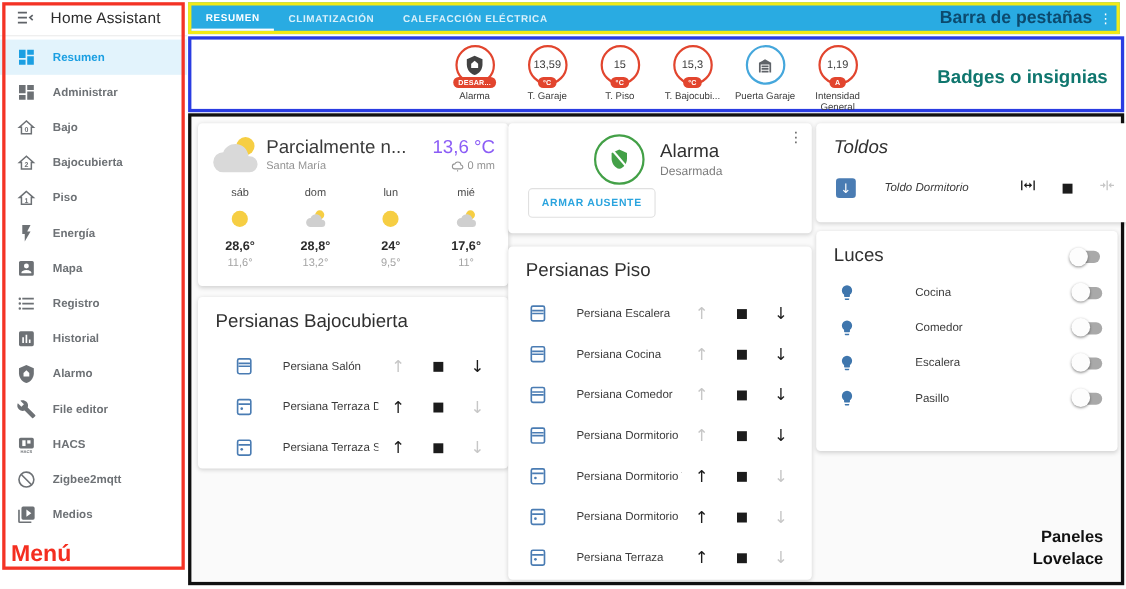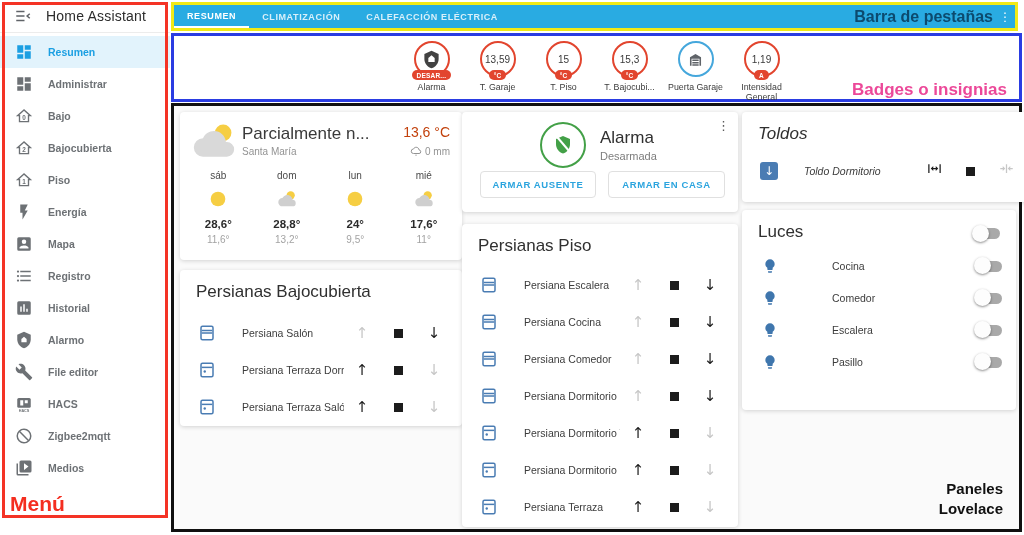--- a/index.html
+++ b/index.html
@@ -30,51 +30,51 @@
   
   #badgesbar { position:absolute; left:171px; top:33px; width:851px; height:69px; background:#fff; border:3px solid #2a3ce2; }
   .badges-row { position:absolute; left:0; top:5px; width:100%; display:flex; justify-content:center; gap:8px; }
   .badge { width:58px; display:flex; flex-direction:column; align-items:center; cursor:pointer; }
   .badge-circle { width:36px; height:36px; border-radius:50%; background:#fff; border:2px solid #e2452e; display:flex; align-items:center; justify-content:center; }
   .badge-circle.blue { border-color:#45a7dc; }
   .badge-val { font-size:10px; color:#3a3a3a; }
   .badge-pill { margin-top:-7px; background:#e2452e; color:#fff; font-size:6.5px; font-weight:bold; border-radius:7px; padding:1.5px 5px; z-index:2; letter-spacing:.2px; }
   .badge-pill.hidden { visibility:hidden; }
   .badge-lbl { margin-top:2px; font-size:8.8px; color:#3c3c3c; text-align:center; line-height:10px; width:58px; }
-  .ann-badges { position:absolute; right:12px; top:24px; font-size:17px; font-weight:bold; color:#ec4899;margin-top:20px; }
+  .ann-badges { position:absolute; right:12px; top:24px; font-size:17px; font-weight:bold; color:#0f766e; }
 
   
   #main { position:absolute; left:171px; top:103px; width:851px; height:429px; background:#fafafa; border:3px solid #101010; }
   .card { position:absolute; background:#fff; border-radius:4px; box-shadow:0 1px 4px rgba(0,0,0,.16); }
   .card-title { position:absolute; left:16px; top:12px; font-size:17px; color:#303030; }
 
   
   #weather { left:6px; top:6px; width:282px; height:148px; }
   .w-big { position:absolute; left:10px; top:8px; }
   .w-cond { position:absolute; left:62px; top:12px; font-size:17px; color:#3a3a3a; width:160px; white-space:nowrap; overflow:hidden; }
-  .w-temp { position:absolute; right:12px; top:12px; font-size:14px; color:#c2410c; }
+  .w-temp { position:absolute; right:12px; top:12px; font-size:17px; color:#8b5cf6; }
   .w-loc { position:absolute; left:62px; top:34px; font-size:10px; color:#939393; }
   .w-precip { position:absolute; right:12px; top:33px; font-size:10px; color:#939393; display:flex; align-items:center; gap:3px; }
   .w-fc { position:absolute; left:4px; right:4px; top:58px; display:flex; }
   .fc-col { flex:1; display:flex; flex-direction:column; align-items:center; }
   .fc-day { font-size:10px; color:#4a4a4a; }
   .fc-ic { margin:7px 0 8px; height:22px; }
   .fc-hi { font-size:11.5px; font-weight:bold; color:#2b2b2b; }
   .fc-lo { font-size:10px; color:#a3a3a3; margin-top:4px; }
 
   
   .rows { position:absolute; left:0; right:0; }
   .crow { display:flex; align-items:center; padding:0 10px 0 18px; cursor:default; }
   .crow .name { flex:1; margin-left:26px; font-size:10.5px; color:#3c3c3c; white-space:nowrap; overflow:hidden; }
   .ctl { width:36px; height:24px; background:none; border:none; text-align:center; font-size:15px; color:#1c1c1c; font-family:"DejaVu Sans", sans-serif; cursor:pointer; line-height:24px; padding:0; }
   .ctl.dis { color:#c7c7c7; cursor:default; }
   .stop-sq { display:inline-block; width:9px; height:9px; background:#1c1c1c; }
 
   #covers-bc { left:6px; top:164px; width:282px; height:156px; }
-  #covers-bc .rows { top:44px; } #covers-bc .crow { height:37px; }
+  #covers-bc .rows { top:44px;padding-left:15px; } #covers-bc .crow { height:37px; }
   #covers-piso { left:288px; top:118px; width:276px; height:303px; }
   #covers-piso .rows { top:42px; } #covers-piso .crow { height:37px; }
 
   
   #alarm { left:288px; top:6px; width:276px; height:100px; }
   .al-circle { position:absolute; left:78px; top:10px; width:46px; height:46px; border-radius:50%; border:2px solid #43a047; display:flex; align-items:center; justify-content:center; }
   .al-title { position:absolute; left:138px; top:16px; font-size:17px; color:#303030; }
   .al-state { position:absolute; left:138px; top:38px; font-size:11px; color:#7d7d7d; }
   .al-dots { position:absolute; right:8px; top:6px; color:#5c5c5c; font-size:13px; cursor:pointer; font-family:"DejaVu Sans", sans-serif; }
   .al-btn { position:absolute; top:59px; height:27px; background:#fff; border:1px solid #e0e0e0; border-radius:4px; color:#2ba4de; font-weight:bold; font-size:9.5px; letter-spacing:.6px; cursor:pointer; font-family:"Liberation Sans", sans-serif; }
@@ -370,21 +370,20 @@
       <div class="al-circle">
         <svg width="24" height="24" viewBox="0 0 24 24">
             <path fill="#43a047" d="M12,3L5,6v5c0,4.4 3,8.5 7,9.5c4,-1 7,-5.1 7,-9.5V6L12,3Z"></path>
             <path d="M6.5,4.5L18.5,18.5" stroke="#fff" stroke-width="2"></path>
           </svg>
       </div>
       <div class="al-title">Alarma</div>
       <div class="al-state">Desarmada</div>
       <div class="al-dots">⋮</div>
       <button class="al-btn" id="al-btn-away">ARMAR AUSENTE</button>
-      <button class="al-btn" id="al-btn-home">ARMAR EN CASA</button>
     </div>
 
     <div class="card" id="covers-piso">
       <div class="card-title">Persianas Piso</div>
       <div class="rows">
         <div class="crow">
           <svg width="18" height="18" viewBox="0 0 24 24">
               <rect x="4" y="3" width="16" height="18" rx="2" fill="none" stroke="#4a7cb3" stroke-width="2"></rect>
               <path d="M5,8.5H19M5,12H19" stroke="#4a7cb3" stroke-width="2"></path>
             </svg>

